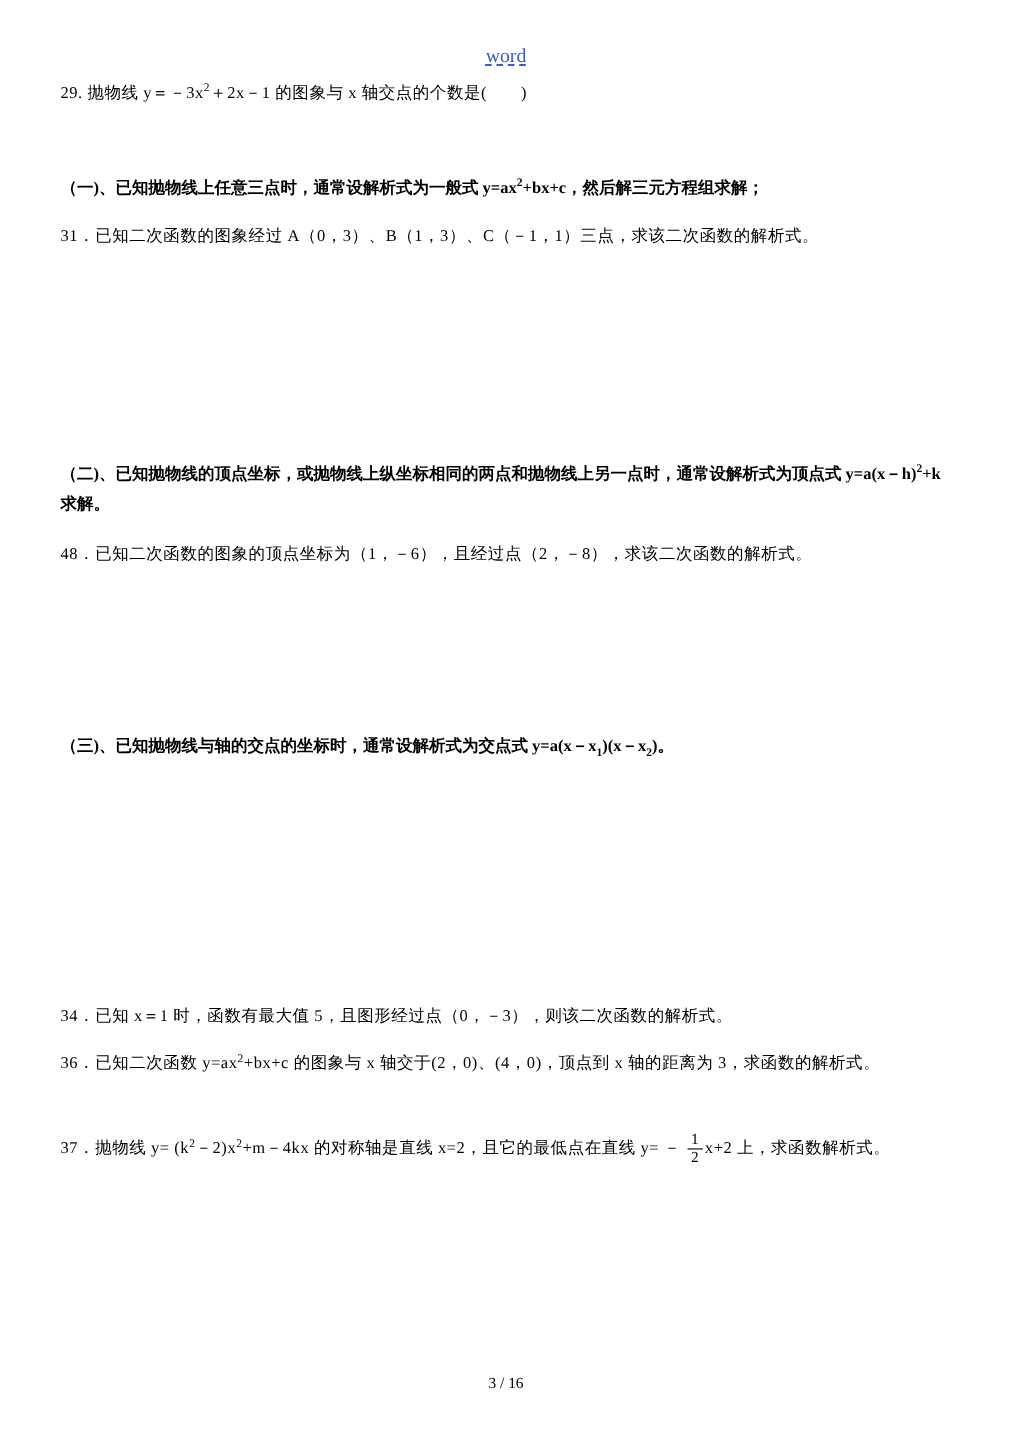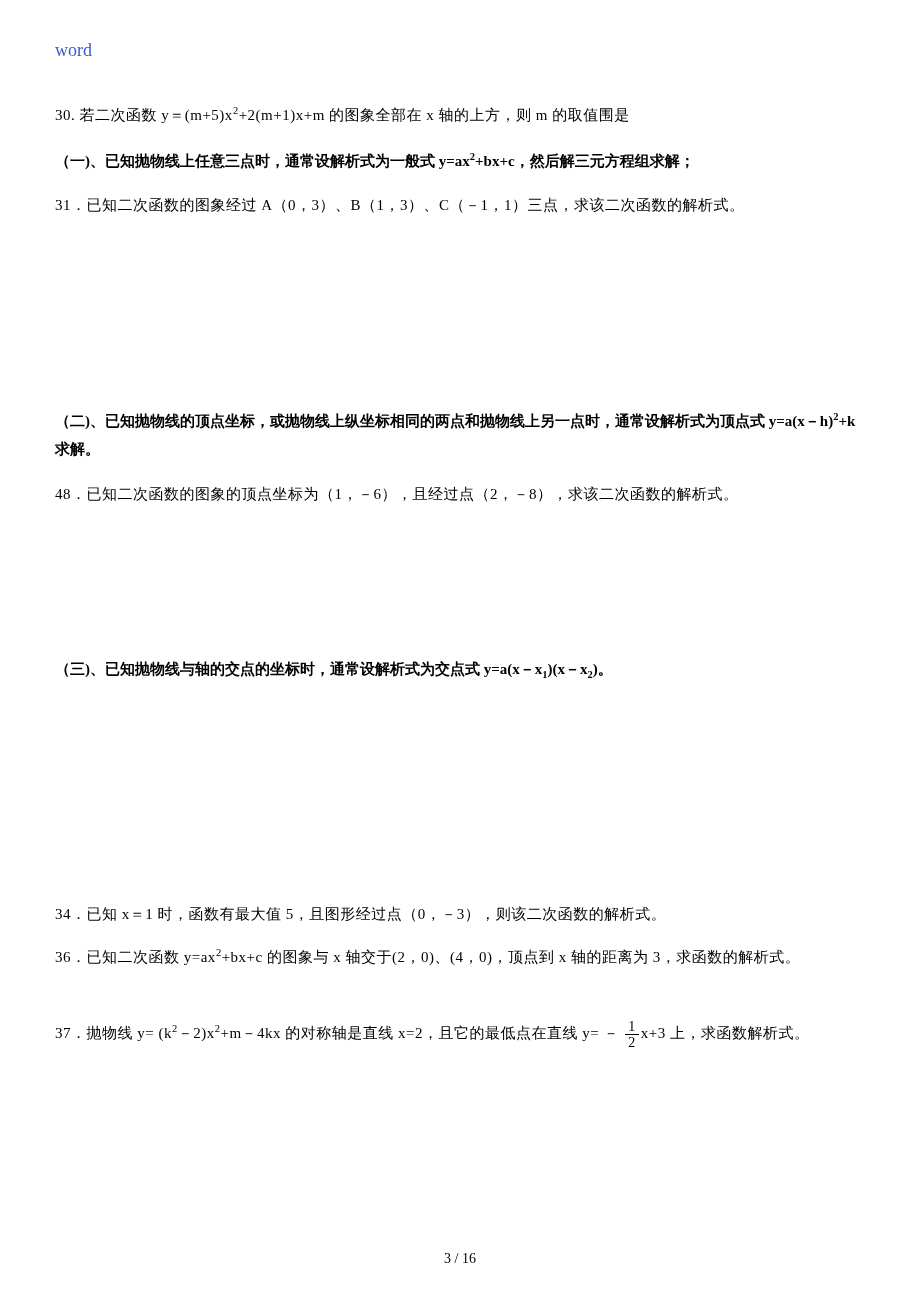--- a/index.html
+++ b/index.html
@@ -10,23 +10,25 @@
       font-size: 15px;
       color: #000;
     }
     .page {
       width: 920px;
       min-height: 1302px;
       padding: 40px 55px 30px 55px;
       position: relative;
     }
     .header-word {
+      text-align: center;
       color: #3a5bc8;
       font-family: "Times New Roman", serif;
       font-size: 18px;
+      text-decoration: underline;
       text-decoration-style: dashed;
       text-underline-offset: 3px;
       margin-bottom: 12px;
     }
     .line {
       margin-bottom: 18px;
       line-height: 1.7;
       letter-spacing: 0.5px;
     }
     .bold { font-weight: bold; }
@@ -61,27 +63,27 @@
       font-size: 14px;
       font-family: "Times New Roman", serif;
     }
   </style>
 </head>
 <body>
 
 <div class="page">
   <div class="header-word">word</div>
 
+  <div class="line">
+    <span>29.</span>
+    <span>抛物线 y＝－3x</span><sup>2</sup><span>＋2x－1 的图象与 x 轴交点的个数是(　　)</span>
+  </div>
 
   <div class="spacer-small"></div>
 
-  <div class="line">
-    <span>30.</span>
-    <span>若二次函数 y＝(m+5)x</span><sup>2</sup><span>+2(m+1)x+m 的图象全部在 x 轴的上方，则 m 的取值围是</span>
-  </div>
 
 
   <div class="heading-line">
     <span>（一)、已知抛物线上任意三点时，通常设解析式为一般式 y=ax</span><sup>2</sup><span>+bx+c，然后解三元方程组求解；</span>
   </div>
 
   <div class="line">
     <span>31．</span><span>已知二次函数的图象经过 A（0，3）、B（1，3）、C（－1，1）三点，求该二次函数的解析式。</span>
   </div>
 
@@ -114,17 +116,17 @@
     <span>36．</span><span>已知二次函数 y=ax</span><sup>2</sup><span>+bx+c 的图象与 x 轴交于(2，0)、(4，0)，顶点到 x 轴的距离为 3，求函数的解析式。</span>
   </div>
 
   <div class="spacer-small"></div>
 
   <div class="line">
     <span>37．</span><span>抛物线 y= (k</span><sup>2</sup><span>－2)x</span><sup>2</sup><span>+m－4kx 的对称轴是直线 x=2，且它的最低点在直线 y= －</span>
     <span class="frac">
       <span class="frac-top">1</span>
       <span class="frac-bot">2</span>
-    </span><span>x+3 上，求函数解析式。</span>
+    </span><span>x+2 上，求函数解析式。</span>
   </div>
 
   <div class="page-number">3 / 16</div>
 </div>
 
 </body></html>

